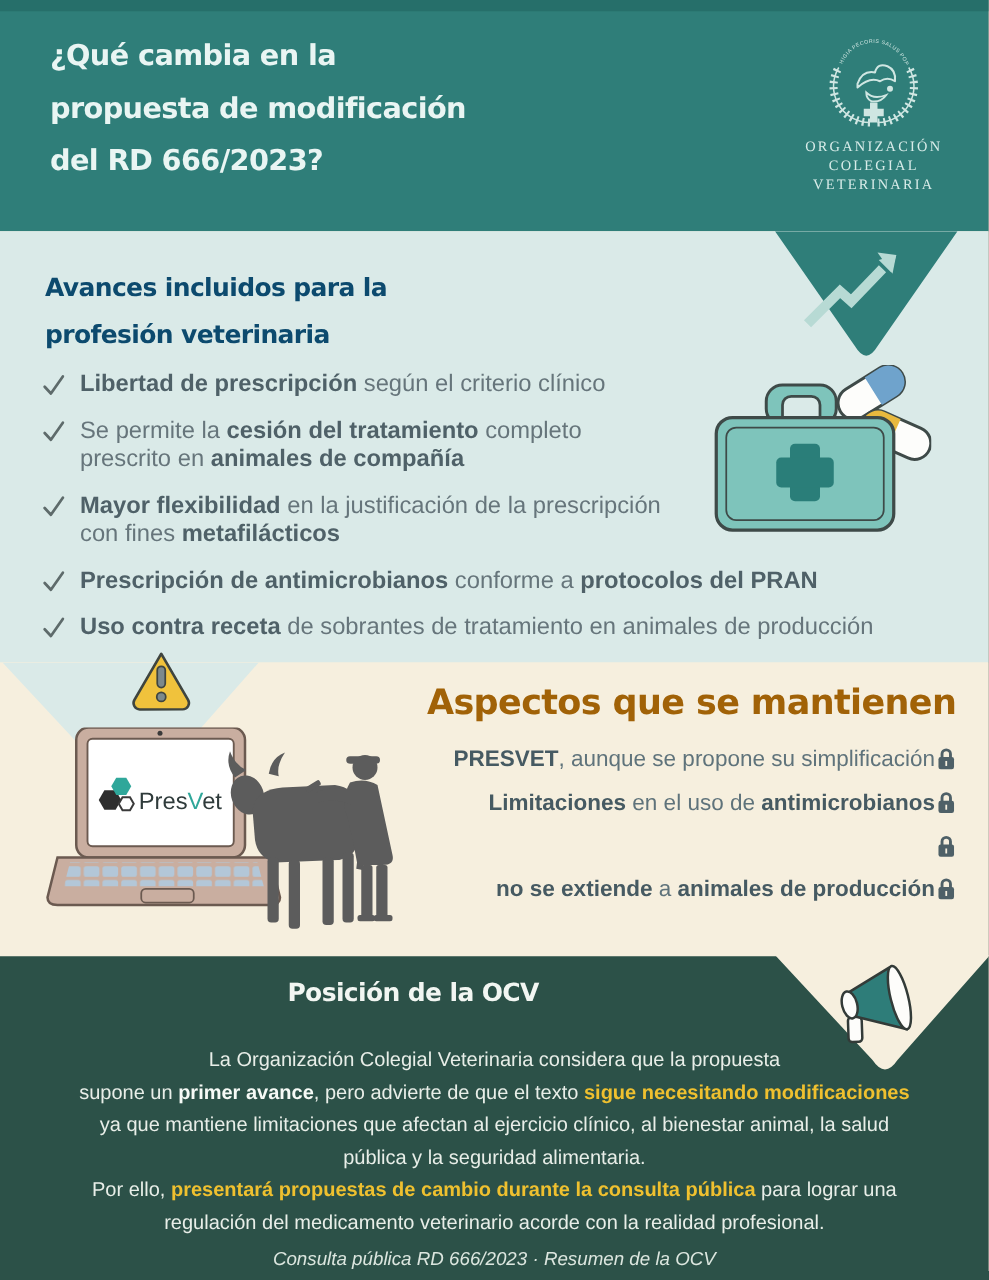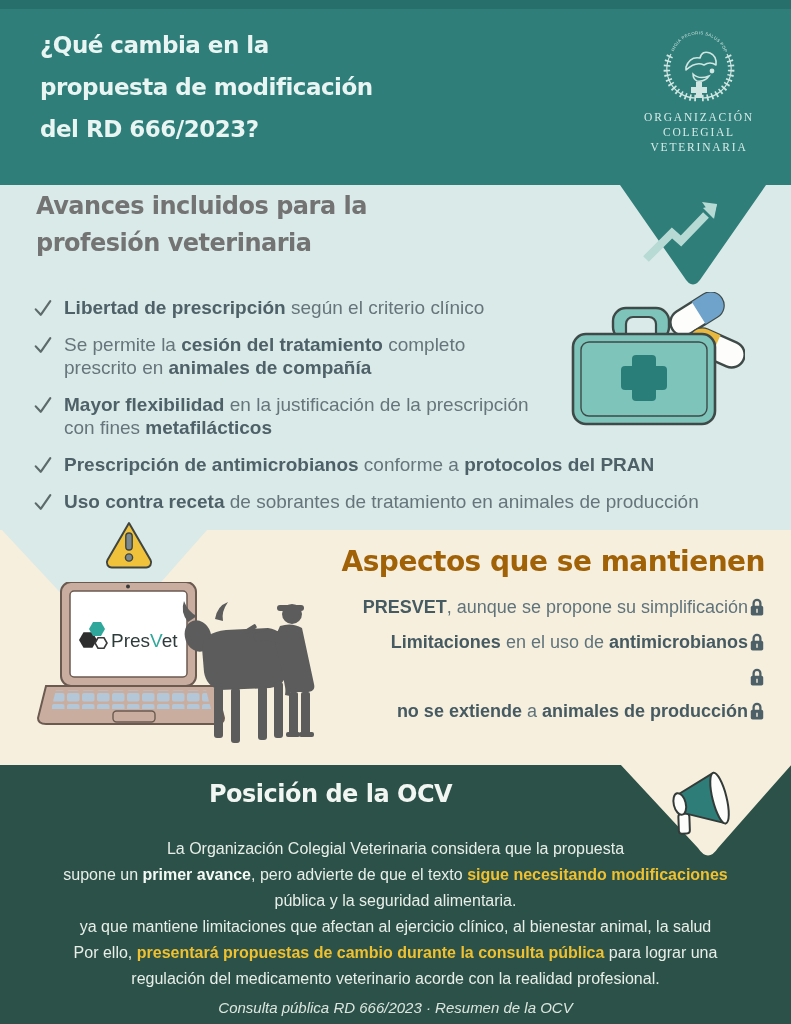--- a/index.html
+++ b/index.html
@@ -11,21 +11,21 @@
   .sec-advances{top:185px;height:345px;background:#DAEAE8;}
   .sec-kept{top:530px;height:235px;background:#F6EFDE;}
   .sec-position{top:765px;height:259px;background:#2C5148;}
 
   h1,h2{margin:0;font-family:"DejaVu Sans",sans-serif;letter-spacing:-0.5px;}
   .page-title{position:absolute;left:40px;top:24px;font-size:23px;line-height:42px;
               font-weight:700;color:#E9F5F3;}
   .logo{position:absolute;right:16px;top:26px;width:152px;text-align:center;color:#D8ECE9;}
   .logo-text{font-family:"Liberation Serif",serif;font-size:11.5px;line-height:15px;letter-spacing:1.8px;}
 
-  .adv-title{position:absolute;left:36px;top:188px;font-size:24px;line-height:37px;color:#737373;}
+  .adv-title{position:absolute;left:36px;top:212px;font-size:20px;line-height:37px;color:#0c4a6e;}
   .adv-list{position:absolute;left:33px;top:296px;width:715px;}
   .advance-item{display:flex;gap:11px;margin-bottom:14px;align-items:flex-start;}
   .advance-item .check{width:20px;height:20px;flex:0 0 auto;margin-top:2px;}
   .advance-item .lines{font-size:19px;line-height:23px;color:#66757B;}
   .advance-item .b{font-weight:700;color:#4F6168;}
 
   .chev{position:absolute;}
   .chev-teal{left:618px;top:185px;}
   .chev-mint{left:2px;top:530px;}
   .chev-cream{left:620px;top:764px;}
@@ -36,21 +36,21 @@
   .cowvet{position:absolute;left:168px;top:592px;}
 
   .kept-block{position:absolute;right:26px;top:545px;width:480px;text-align:right;}
   .kept-title{font-size:28px;line-height:34px;color:#a16207;margin-bottom:17px;}
   .kept-item{display:flex;justify-content:flex-end;align-items:flex-start;gap:1px;margin-bottom:13px;}
   .kept-item .lines{font-size:18px;line-height:22px;color:#5F737B;}
   .kept-item .b{font-weight:700;color:#465A62;}
   .kept-item .lock{width:16px;height:20px;flex:0 0 auto;margin-top:1px;}
 
   .pos-title{position:absolute;left:0;top:776px;width:661px;text-align:center;
-             font-size:24px;line-height:36px;color:#F2F6F2;}
+             font-size:20px;line-height:36px;color:#F2F6F2;}
   .pos-lines{position:absolute;left:25px;top:836px;width:741px;text-align:center;}
   .pos-item .lines{font-size:16px;line-height:26px;color:#E8EEE8;}
   .pos-item .b{font-weight:700;color:#F6FAF6;}
   .pos-item .hl{font-weight:700;color:#EFC02F;}
   .footnote{position:absolute;left:0;top:999px;width:791px;text-align:center;
             font-style:italic;font-size:15px;color:#DCE6DF;}
 </style>
 </head>
 <body>
 
@@ -276,26 +276,26 @@
           <div><span>La Organización Colegial Veterinaria considera que la propuesta</span></div>
         </div>
       </div>
       <div class="pos-item">
         <div class="lines">
           <div><span>supone un </span><span class="b">primer avance</span><span>, pero advierte de que el texto </span><span class="hl">sigue necesitando modificaciones</span></div>
         </div>
       </div>
       <div class="pos-item">
         <div class="lines">
+          <div><span>ya que mantiene limitaciones que afectan al ejercicio clínico, al bienestar animal, la salud</span></div>
+        </div>
+      </div>
+      <div class="pos-item">
+        <div class="lines">
           <div><span>pública y la seguridad alimentaria.</span></div>
-        </div>
-      </div>
-      <div class="pos-item">
-        <div class="lines">
-          <div><span>ya que mantiene limitaciones que afectan al ejercicio clínico, al bienestar animal, la salud</span></div>
         </div>
       </div>
       <div class="pos-item">
         <div class="lines">
           <div><span>Por ello, </span><span class="hl">presentará propuestas de cambio durante la consulta pública</span><span> para lograr una</span></div>
         </div>
       </div>
       <div class="pos-item">
         <div class="lines">
           <div><span>regulación del medicamento veterinario acorde con la realidad profesional.</span></div>

